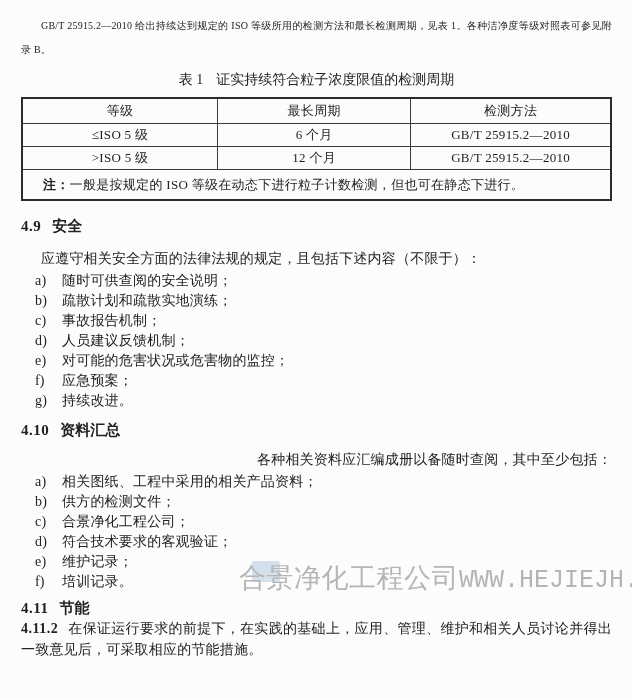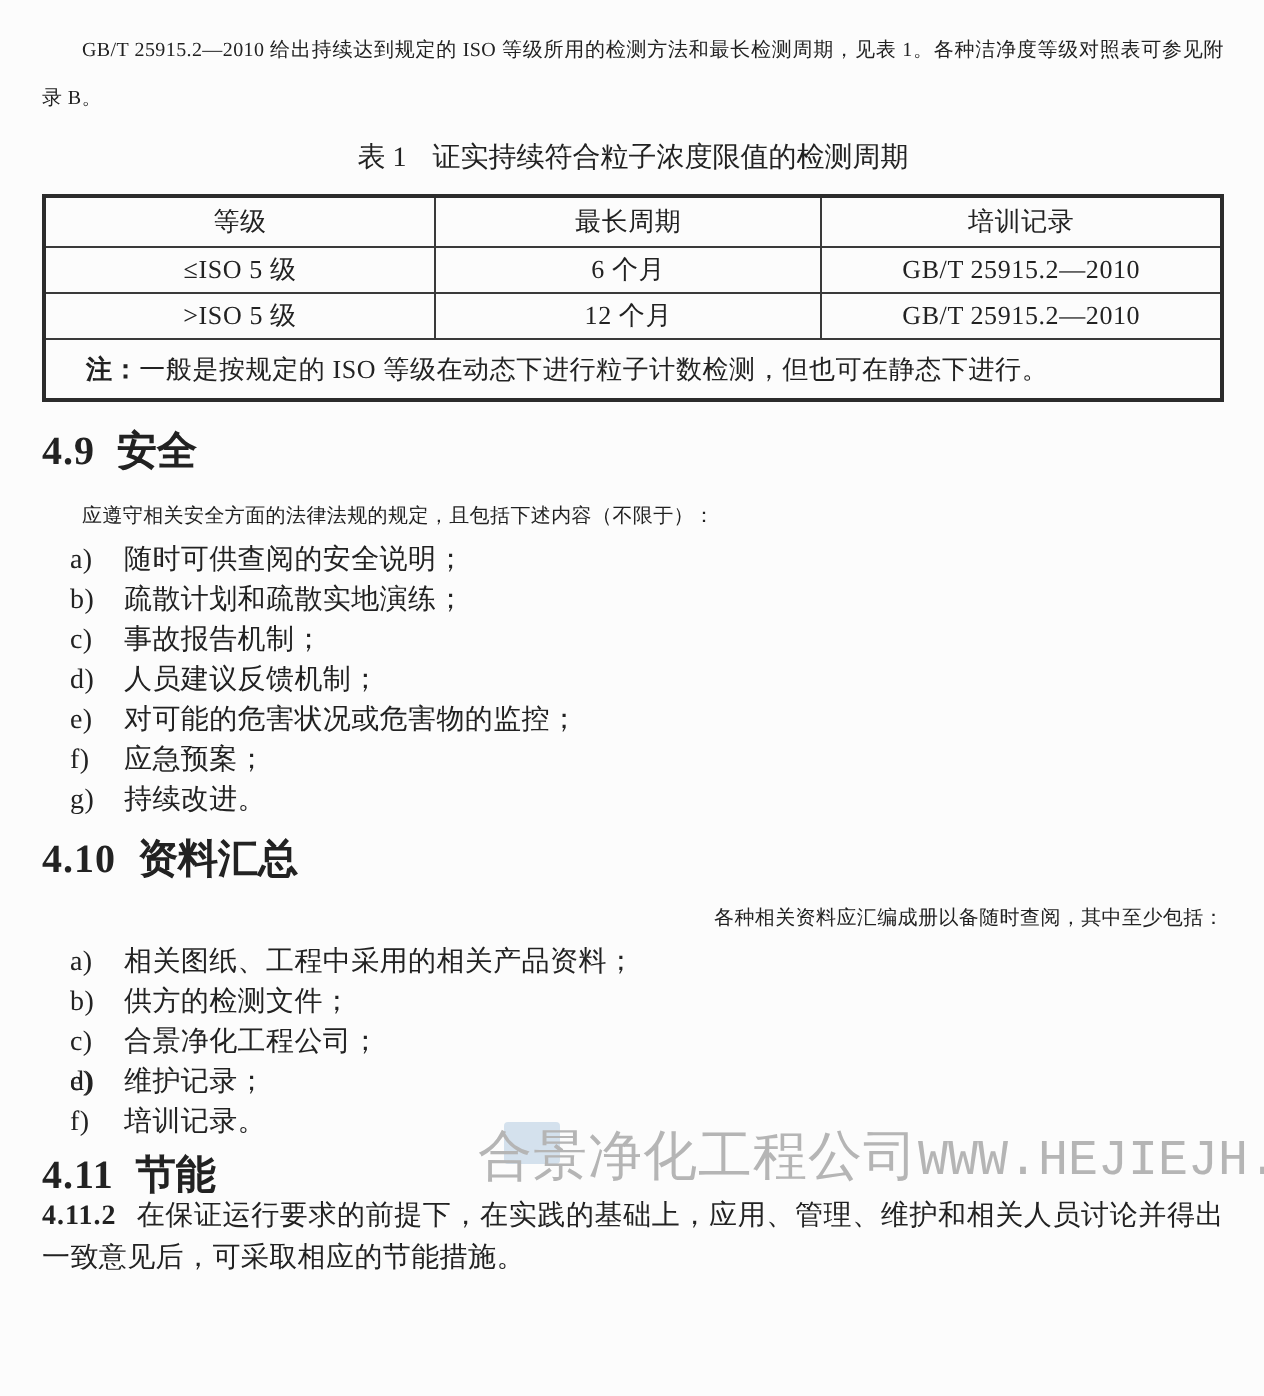--- a/index.html
+++ b/index.html
@@ -36,28 +36,28 @@
     text-align:center;vertical-align:middle;
     padding:0;height:22px;
     letter-spacing:.3px;
   }
   table.t1 thead th{height:24px;}
   table.t1 .note-cell{
     text-align:left;height:25px;padding:2px 20px;
   }
   .note-label{font-weight:bold;}
   .sec-head{
-    font-size:20px;font-weight:bold;line-height:15px;
+    font-size:15px;font-weight:bold;line-height:15px;
   }
   .sec-head .no{margin-right:11px;letter-spacing:.5px;}
   .h49{margin-top:18px;}
   .h410{margin-top:12px;}
   .h411{margin-top:9px;}
   .lead{
-    font-size:10px;line-height:20px;text-indent:20px;letter-spacing:.2px;
+    font-size:14px;line-height:20px;text-indent:20px;letter-spacing:.2px;
   }
   .lead49{margin-top:15px;}
   .lead410{margin-top:12px;text-align:right;}
   ul.items{
     list-style:none;margin:2px 0 0;padding:0;
     font-size:14px;
   }
   ul.items li{
     position:relative;line-height:20px;padding-left:41px;letter-spacing:.2px;
   }
@@ -98,21 +98,21 @@
   <table class="t1">
     <colgroup>
       <col style="width:33.2%">
         <col style="width:32.8%">
         <col style="width:34%">
     </colgroup>
     <thead>
       <tr>
         <th>等级</th>
         <th>最长周期</th>
-        <th>培训记录</th>
+        <th>检测方法</th>
       </tr>
     </thead>
     <tbody>
       <tr>
         <td>≤ISO 5 级</td>
         <td>6 个月</td>
         <td>GB/T 25915.2—2010</td>
       </tr>
       <tr>
         <td>&gt;ISO 5 级</td>
@@ -142,21 +142,21 @@
   </ul>
 
   <p class="sec-head h410">
     <span class="no">4.10</span><span>资料汇总</span>
   </p>
   <p class="lead lead410">各种相关资料应汇编成册以备随时查阅，其中至少包括：</p>
   <ul class="items">
     <li><span class="mk">a)</span><span>相关图纸、工程中采用的相关产品资料；</span></li>
     <li><span class="mk">b)</span><span>供方的检测文件；</span></li>
     <li><span class="mk">c)</span><span>合景净化工程公司；</span></li>
-    <li><span class="mk">d)</span></li>
+    <li><span class="mk">d)</span><span>符合技术要求的客观验证；</span></li>
     <li><span class="mk">e)</span><span>维护记录；</span></li>
     <li><span class="mk">f)</span><span>培训记录。</span></li>
   </ul>
 
   <p class="sec-head h411">
     <span class="no">4.11</span><span>节能</span>
   </p>
   <p class="np np2">
     <span class="no">4.11.2</span><span>在保证运行要求的前提下，在实践的基础上，应用、管理、维护和相关人员讨论并得出一致意见后，可采取相应的节能措施。</span>
   </p>

